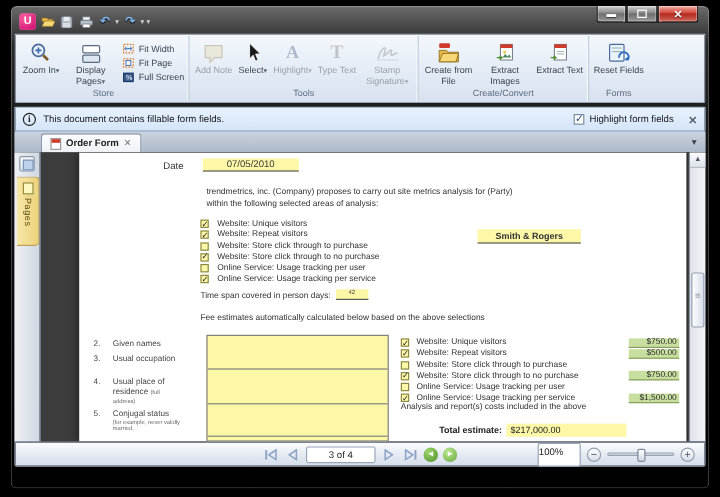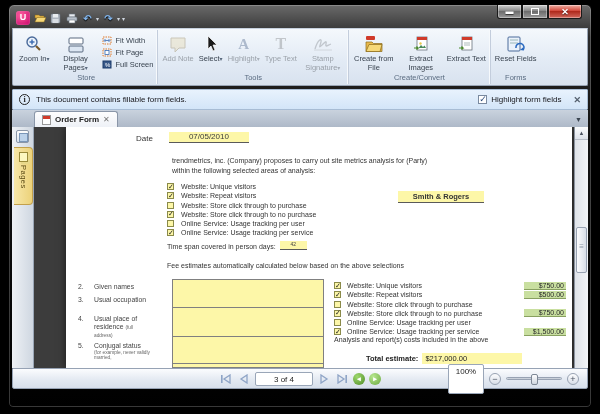--- a/index.html
+++ b/index.html
@@ -141,21 +141,21 @@
 
   
   .statusbar { position:relative; height:21px; margin-top:0; background:linear-gradient(#fbfcfe,#e2e8f1 60%,#d7dfeb); border:1px solid #96a2b4; border-radius:0 0 2px 2px; display:flex; align-items:center; justify-content:center; }
   .nav-cluster { display:flex; align-items:center; gap:4px; }
   .nav-ic { width:14px; height:12px; display:flex; align-items:center; justify-content:center; }
   .pagebox { width:58px; height:14px; background:#fff; border:1px solid #9aa6b8; border-radius:2px; font-size:8px; color:#222; text-align:center; line-height:13px; }
   .histbtn { width:12px; height:12px; border-radius:50%; color:#fff; font-size:7px; line-height:12px; text-align:center; font-weight:bold; }
   .hist-back { background:radial-gradient(circle at 35% 30%,#9ed96e,#4e8a26); }
   .hist-fwd { background:radial-gradient(circle at 35% 30%,#b8e890,#6aa83e); }
   .zoom-cluster { position:absolute; right:8px; display:flex; align-items:center; gap:5px; }
-  .zoombox { width:36px; height:30px; background:#fff; border:1px solid #9aa6b8; border-radius:2px; font-size:8px; color:#222; text-align:center; line-height:13px; }
+  .zoombox { width:36px; height:20px; background:#fff; border:1px solid #9aa6b8; border-radius:2px; font-size:8px; color:#222; text-align:left; line-height:13px; }
   .zbtn { width:12px; height:12px; border-radius:50%; background:linear-gradient(#fdfdfe,#d8dee8); border:1px solid #98a2b2; color:#4a5260; font-size:9px; line-height:10px; text-align:center; }
   .ztrack { position:relative; width:56px; height:3px; background:linear-gradient(#b6bec9,#dde2ea); border:1px solid #98a2b2; border-radius:2px; }
   .ztick { position:absolute; left:50%; top:-3px; width:1px; height:9px; background:#9aa4b2; }
   .zthumb { position:absolute; left:50%; top:-4px; margin-left:-3px; width:7px; height:11px; background:linear-gradient(#fdfdfe,#cfd6e0); border:1px solid #7e8896; border-radius:2px; }
 </style>
 </head>
 <body>
 
 <div class="screen">
   <div class="window">

